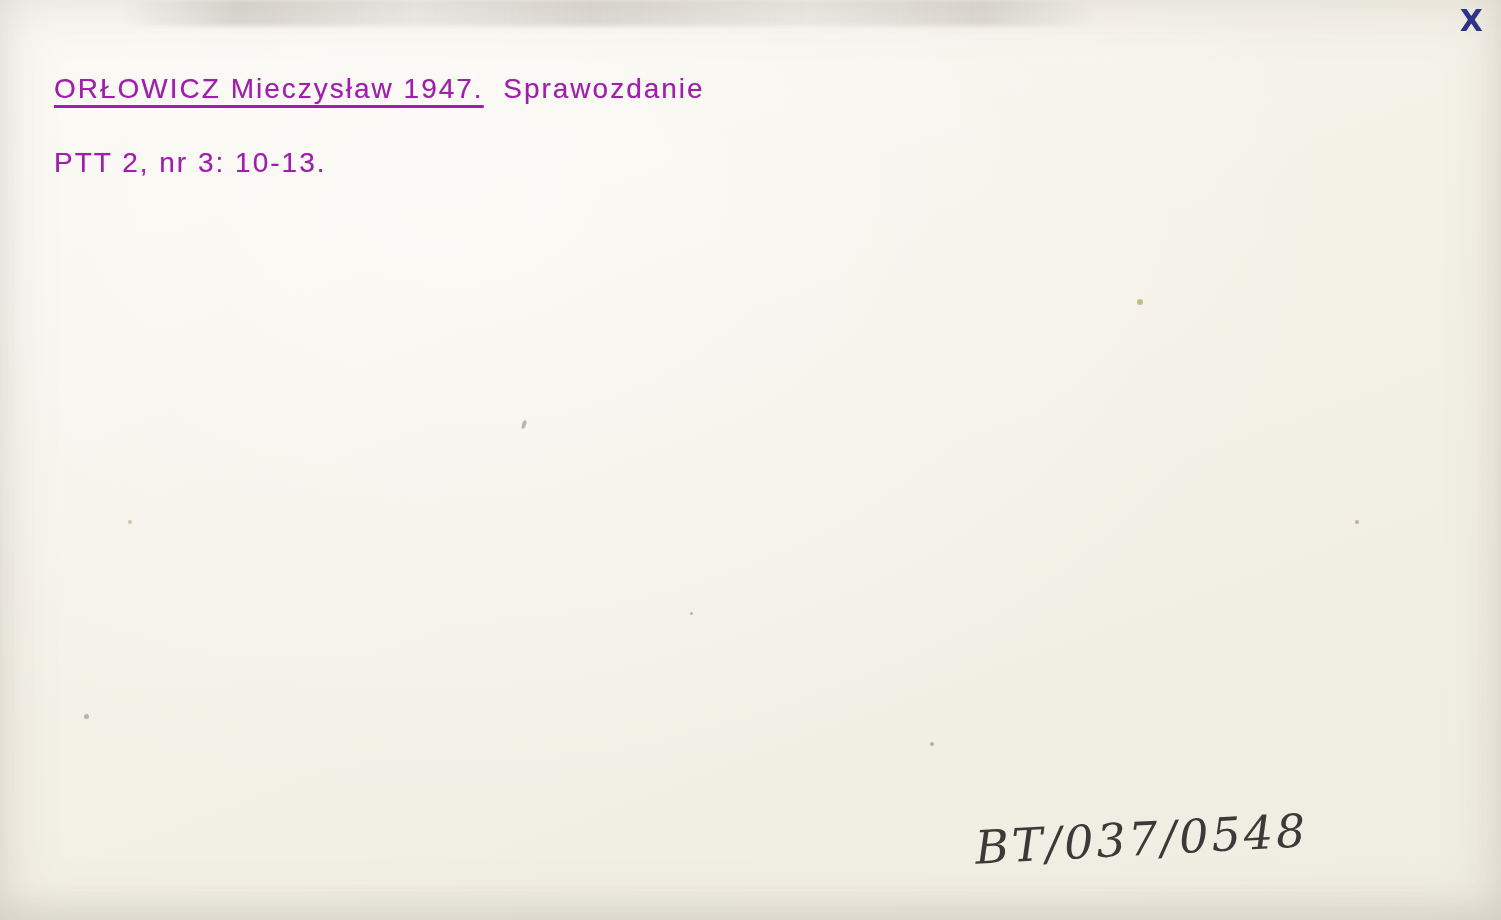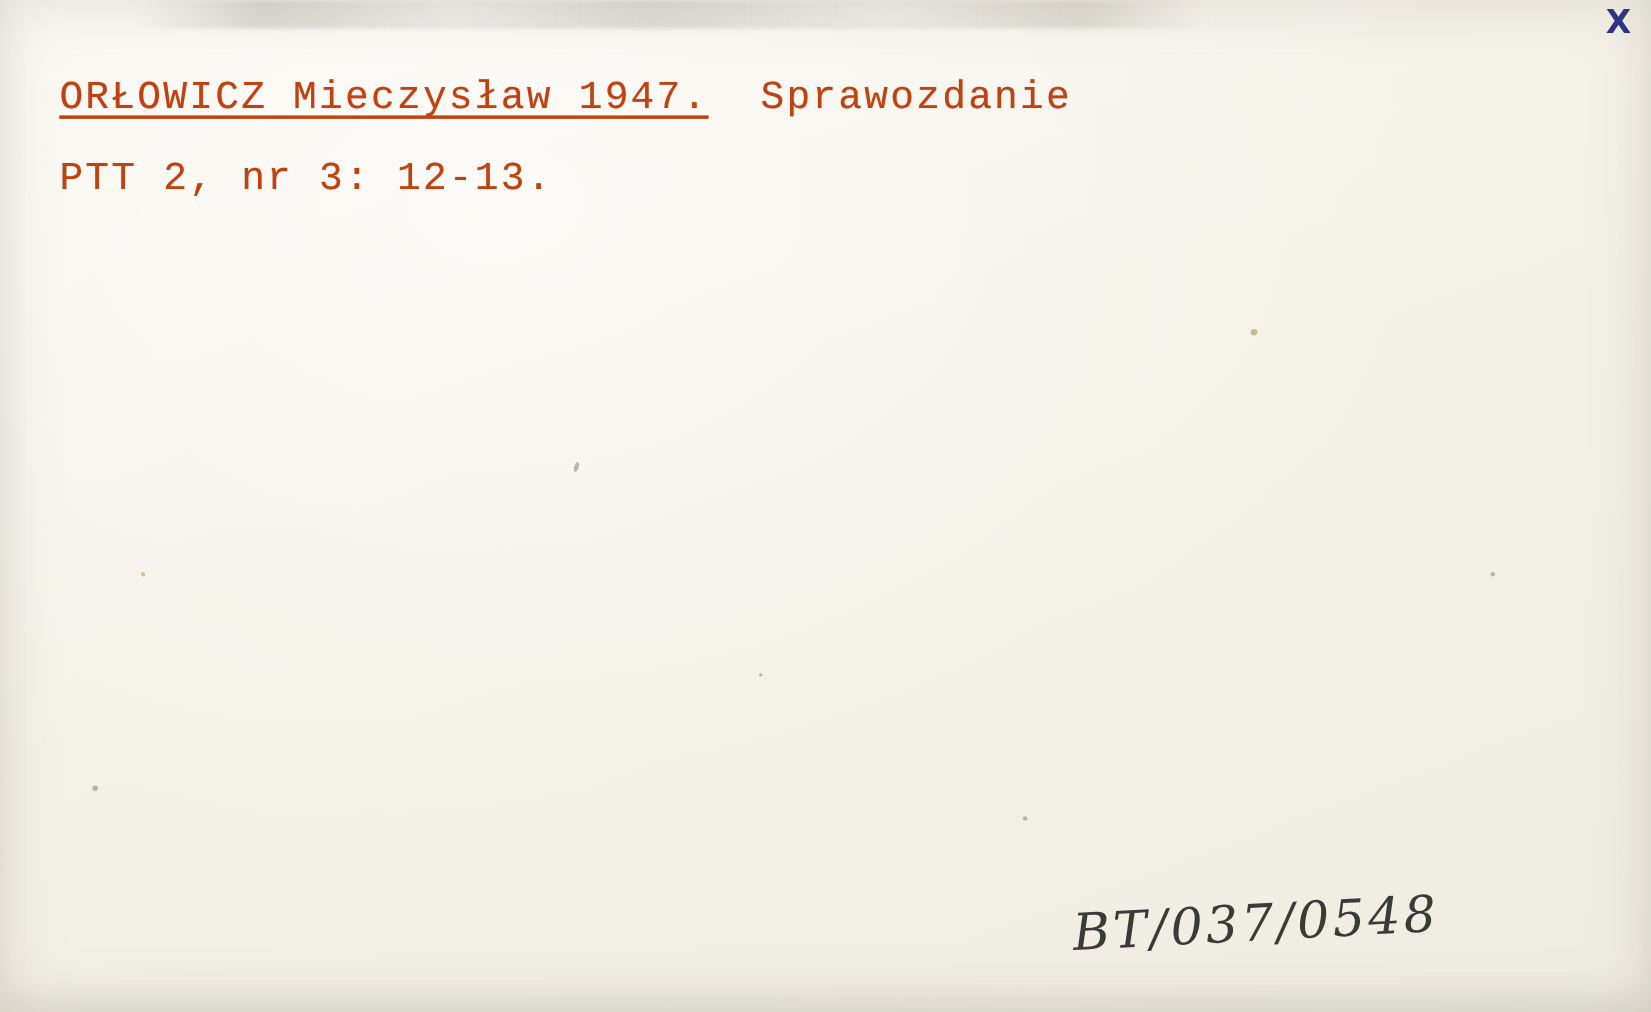--- a/index.html
+++ b/index.html
@@ -49,25 +49,25 @@
     pointer-events: none;
   }
 
   .typed-block {
     position: absolute;
     left: 54px;
     top: 52px;
     width: 1400px;
   }
   .typed-line {
-    font-family: Liberation Mono, monospace;
-    font-size: 36px;
+    font-family: Liberation Sans, sans-serif;
+    font-size: 28px;
     line-height: 74px;
     letter-spacing: 2.0px;
-    color: #c2410c;
+    color: #a21caf;
     white-space: pre;
     text-shadow: 0 0 1px rgba(40,40,40,0.35);
   }
   .underlined {
     text-decoration: underline;
     text-underline-offset: 7px;
     text-decoration-thickness: 3px;
   }
 
   .close-mark {
@@ -113,21 +113,21 @@
 
 <div class="card">
 
   <div class="paper-tone"></div>
   <div class="top-smudge"></div>
 
   <div class="close-mark">X</div>
 
   <div class="typed-block">
     <div class="typed-line"><span class="underlined">ORŁOWICZ Mieczysław 1947.</span><span>  Sprawozdanie</span></div>
-    <div class="typed-line">PTT 2, nr 3: 12-13.</div>
+    <div class="typed-line">PTT 2, nr 3: 10-13.</div>
   </div>
 
   <div class="handwritten-id">BT/037/0548</div>
 
   <div class="speck s1"></div>
   <div class="speck s2"></div>
   <div class="speck s3"></div>
   <div class="speck s4"></div>
   <div class="speck s5"></div>
   <div class="speck s6"></div>

